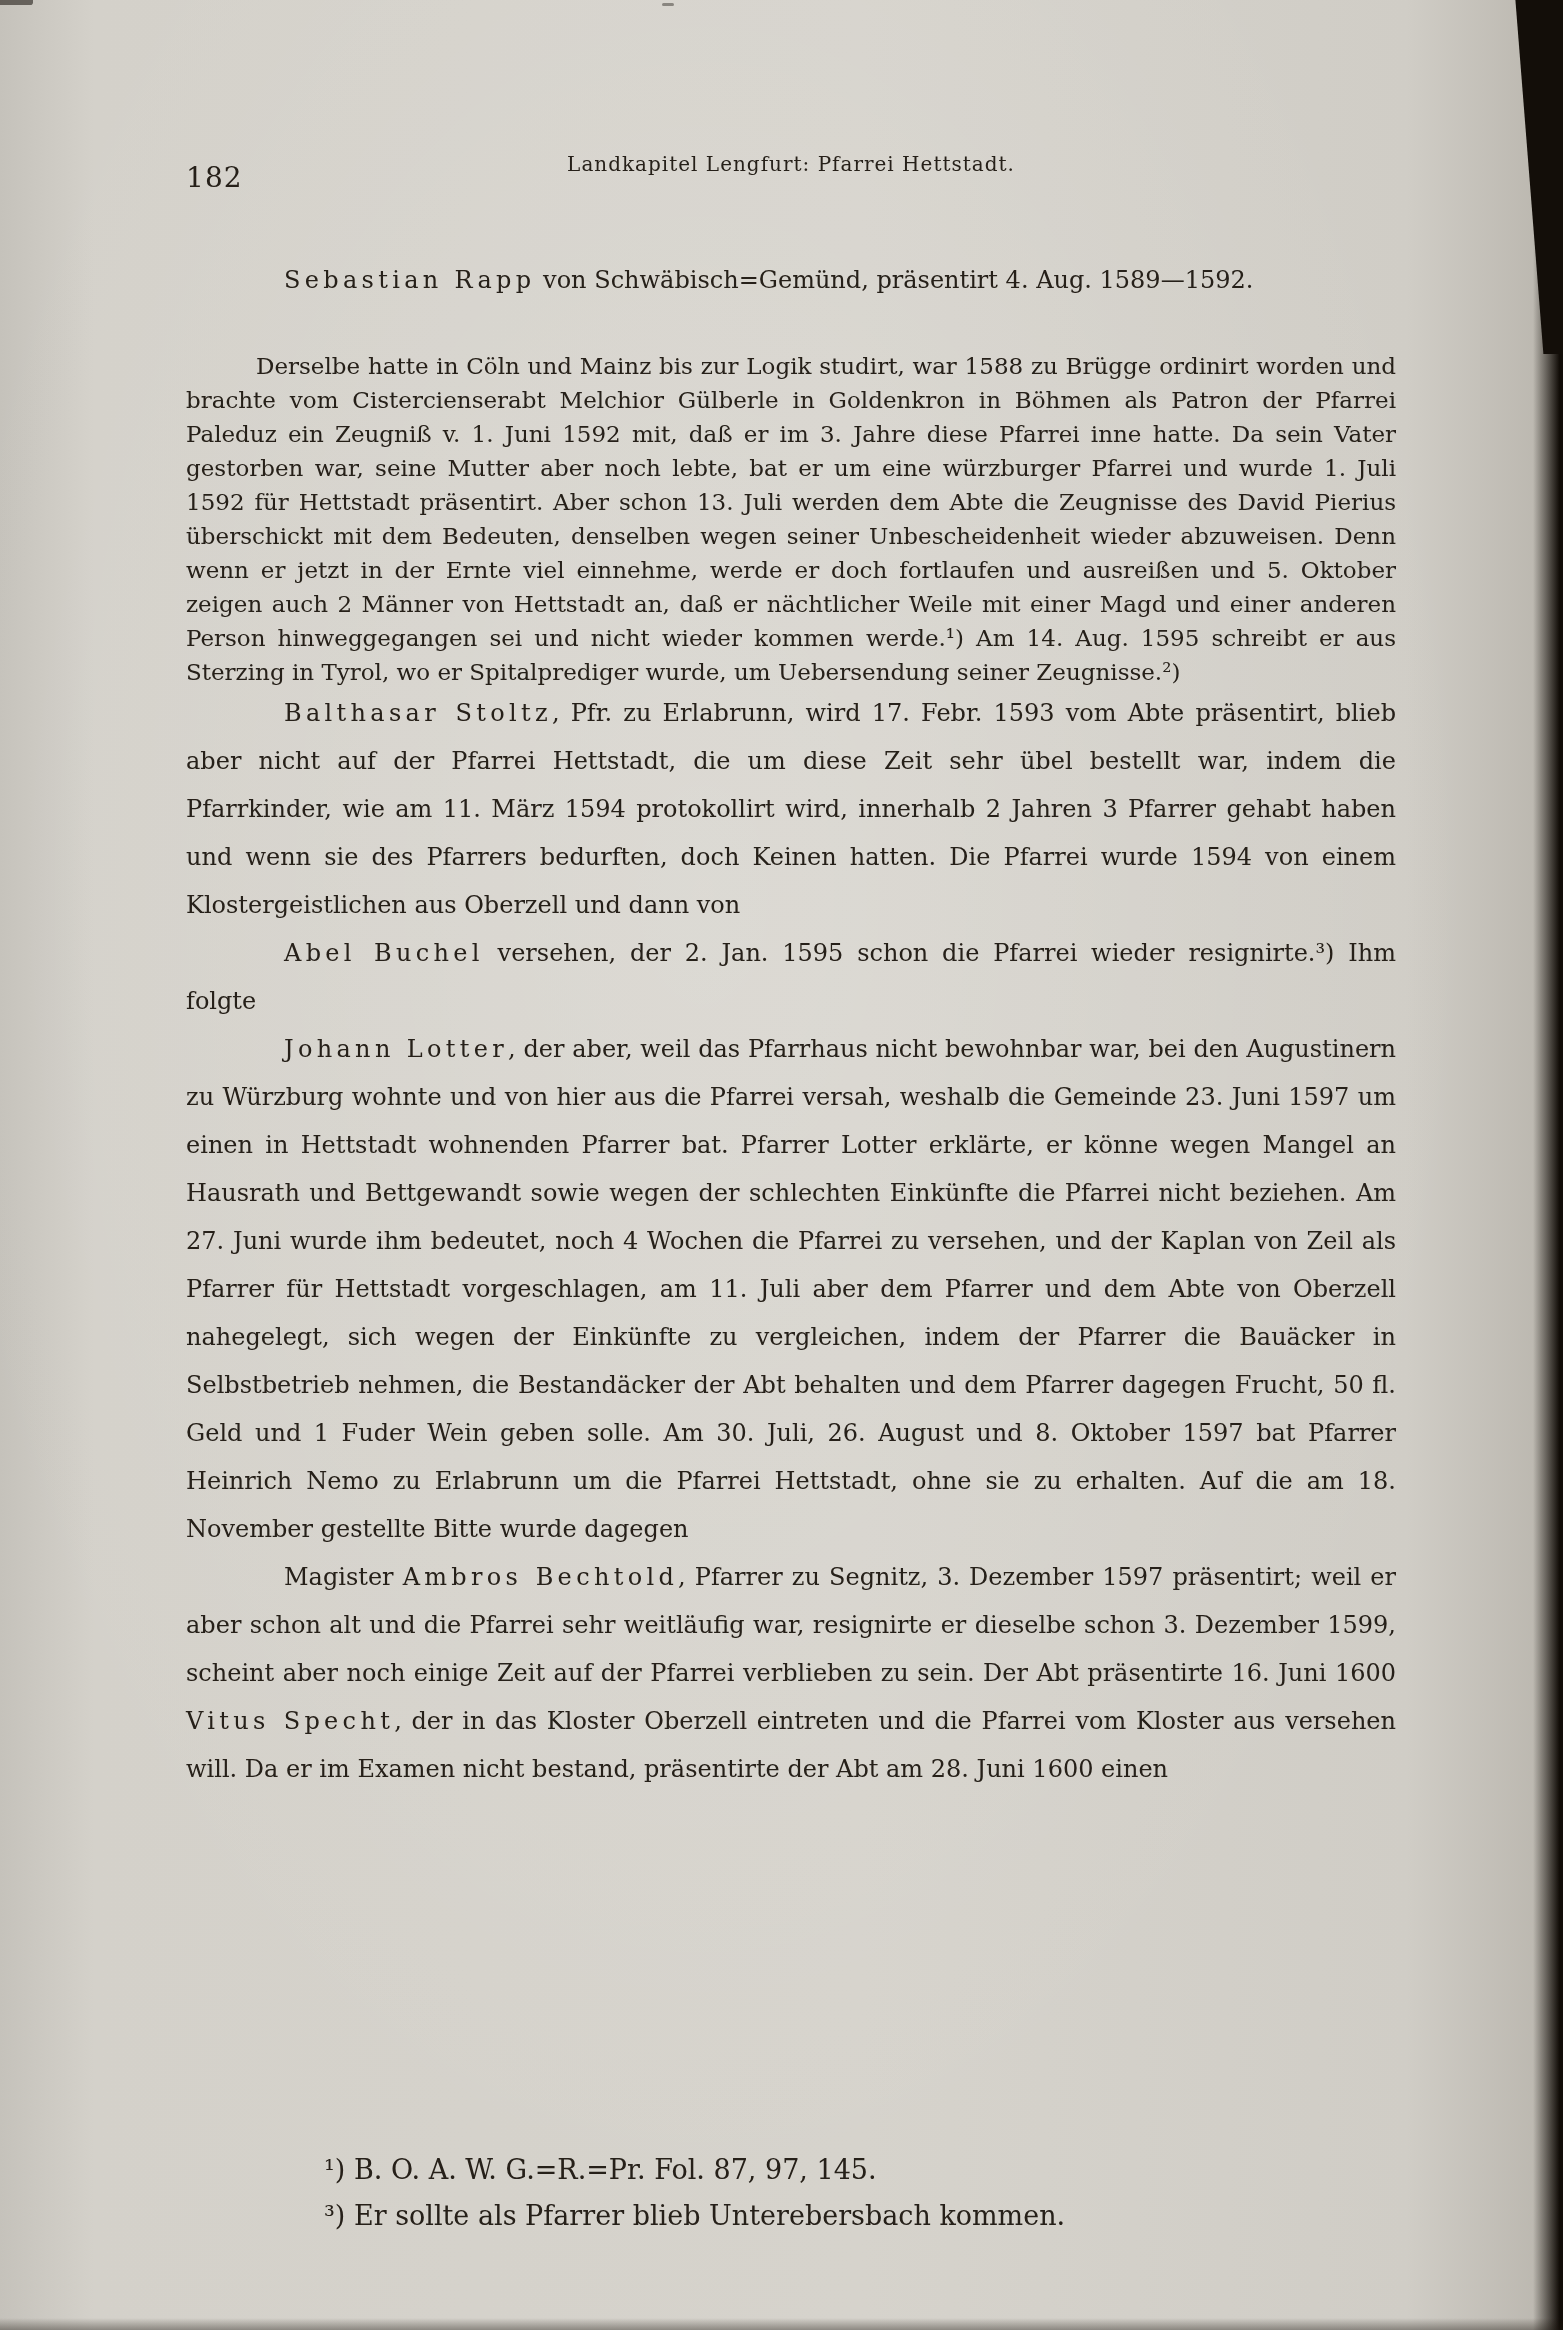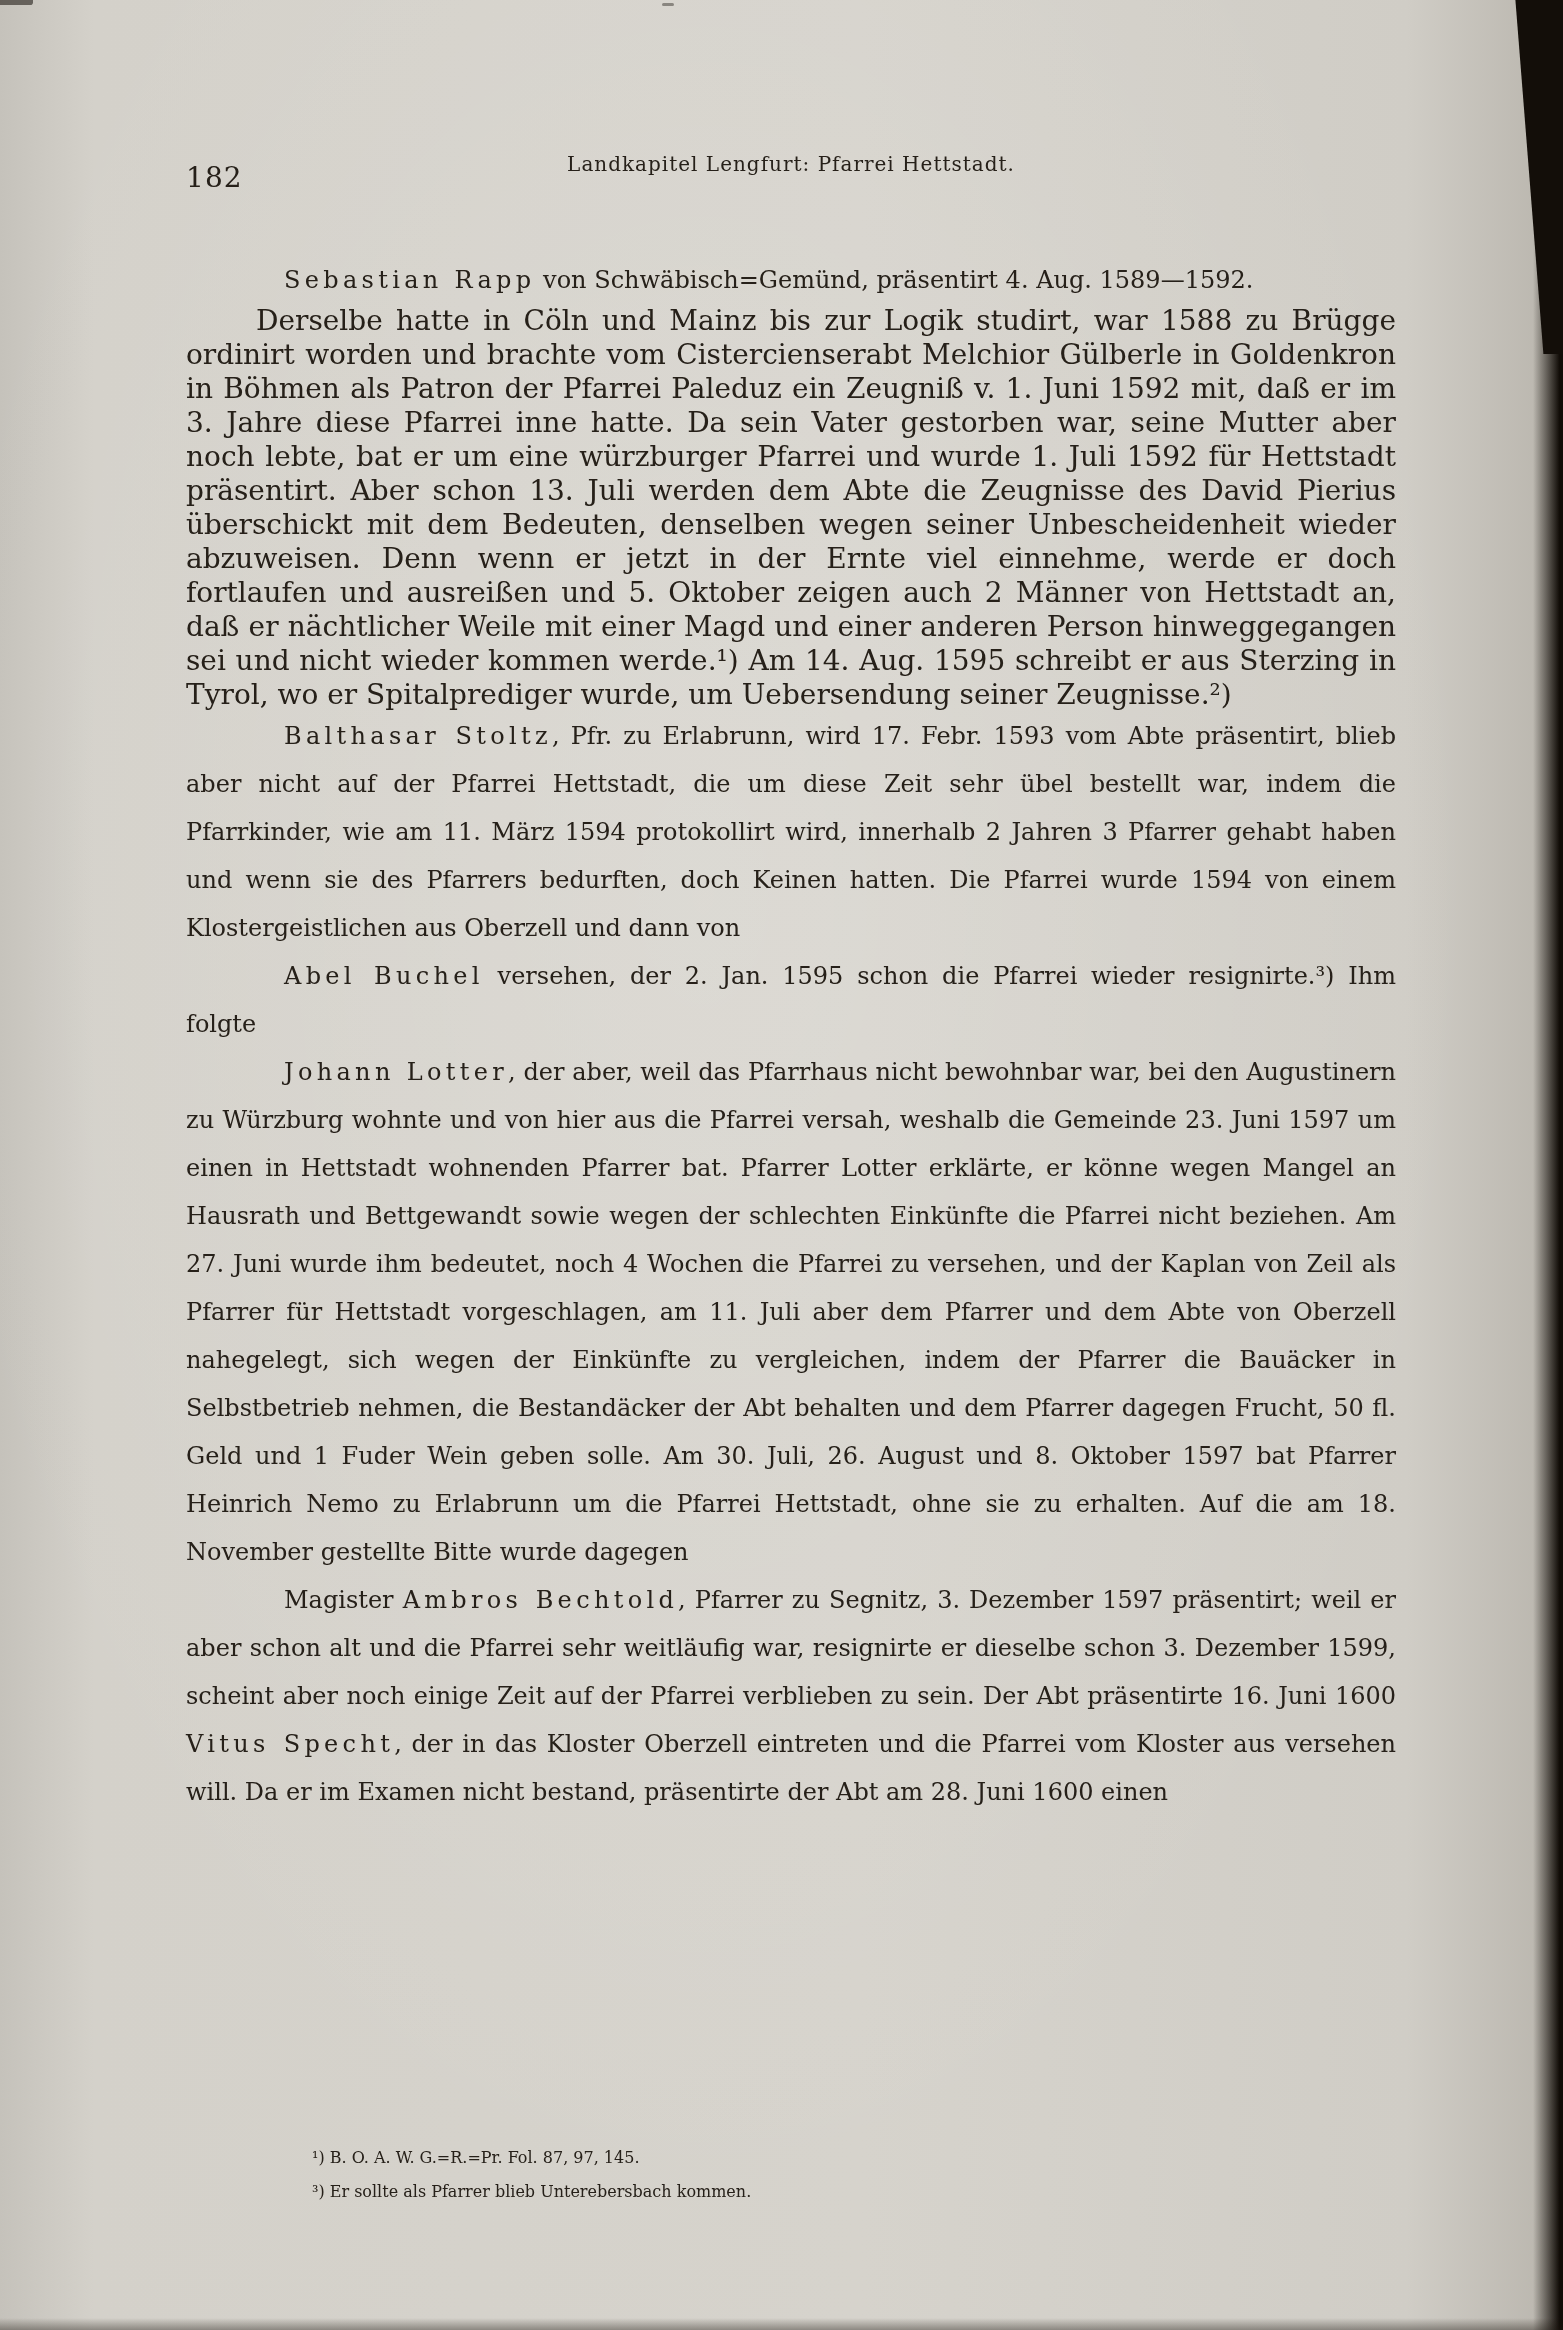--- a/index.html
+++ b/index.html
@@ -86,35 +86,36 @@
   .para {
     margin: 0;
     text-align: justify;
     text-indent: 98px;
   }
   .para.normal {
     font-size: 24px;
     line-height: 48px;
   }
   .para.small {
-    font-size: 28px;
+    font-size: 23px;
     line-height: 34px;
     text-indent: 70px;
+    margin-top: 45px;
   }
   .spaced { letter-spacing: 0.18em; }
 
   .footnotes {
     position: absolute;
     left: 308px;
     top: 2139px;
     width: 1072px;
   }
   .footnote {
-    margin: 4px;
-    font-size: 16px;
+    margin: 16px;
+    font-size: 27px;
     line-height: 30px;
     text-align: left;
   }
 </style>
 </head>
 <body>
 
 <div class="page">
 
   <div class="content">

